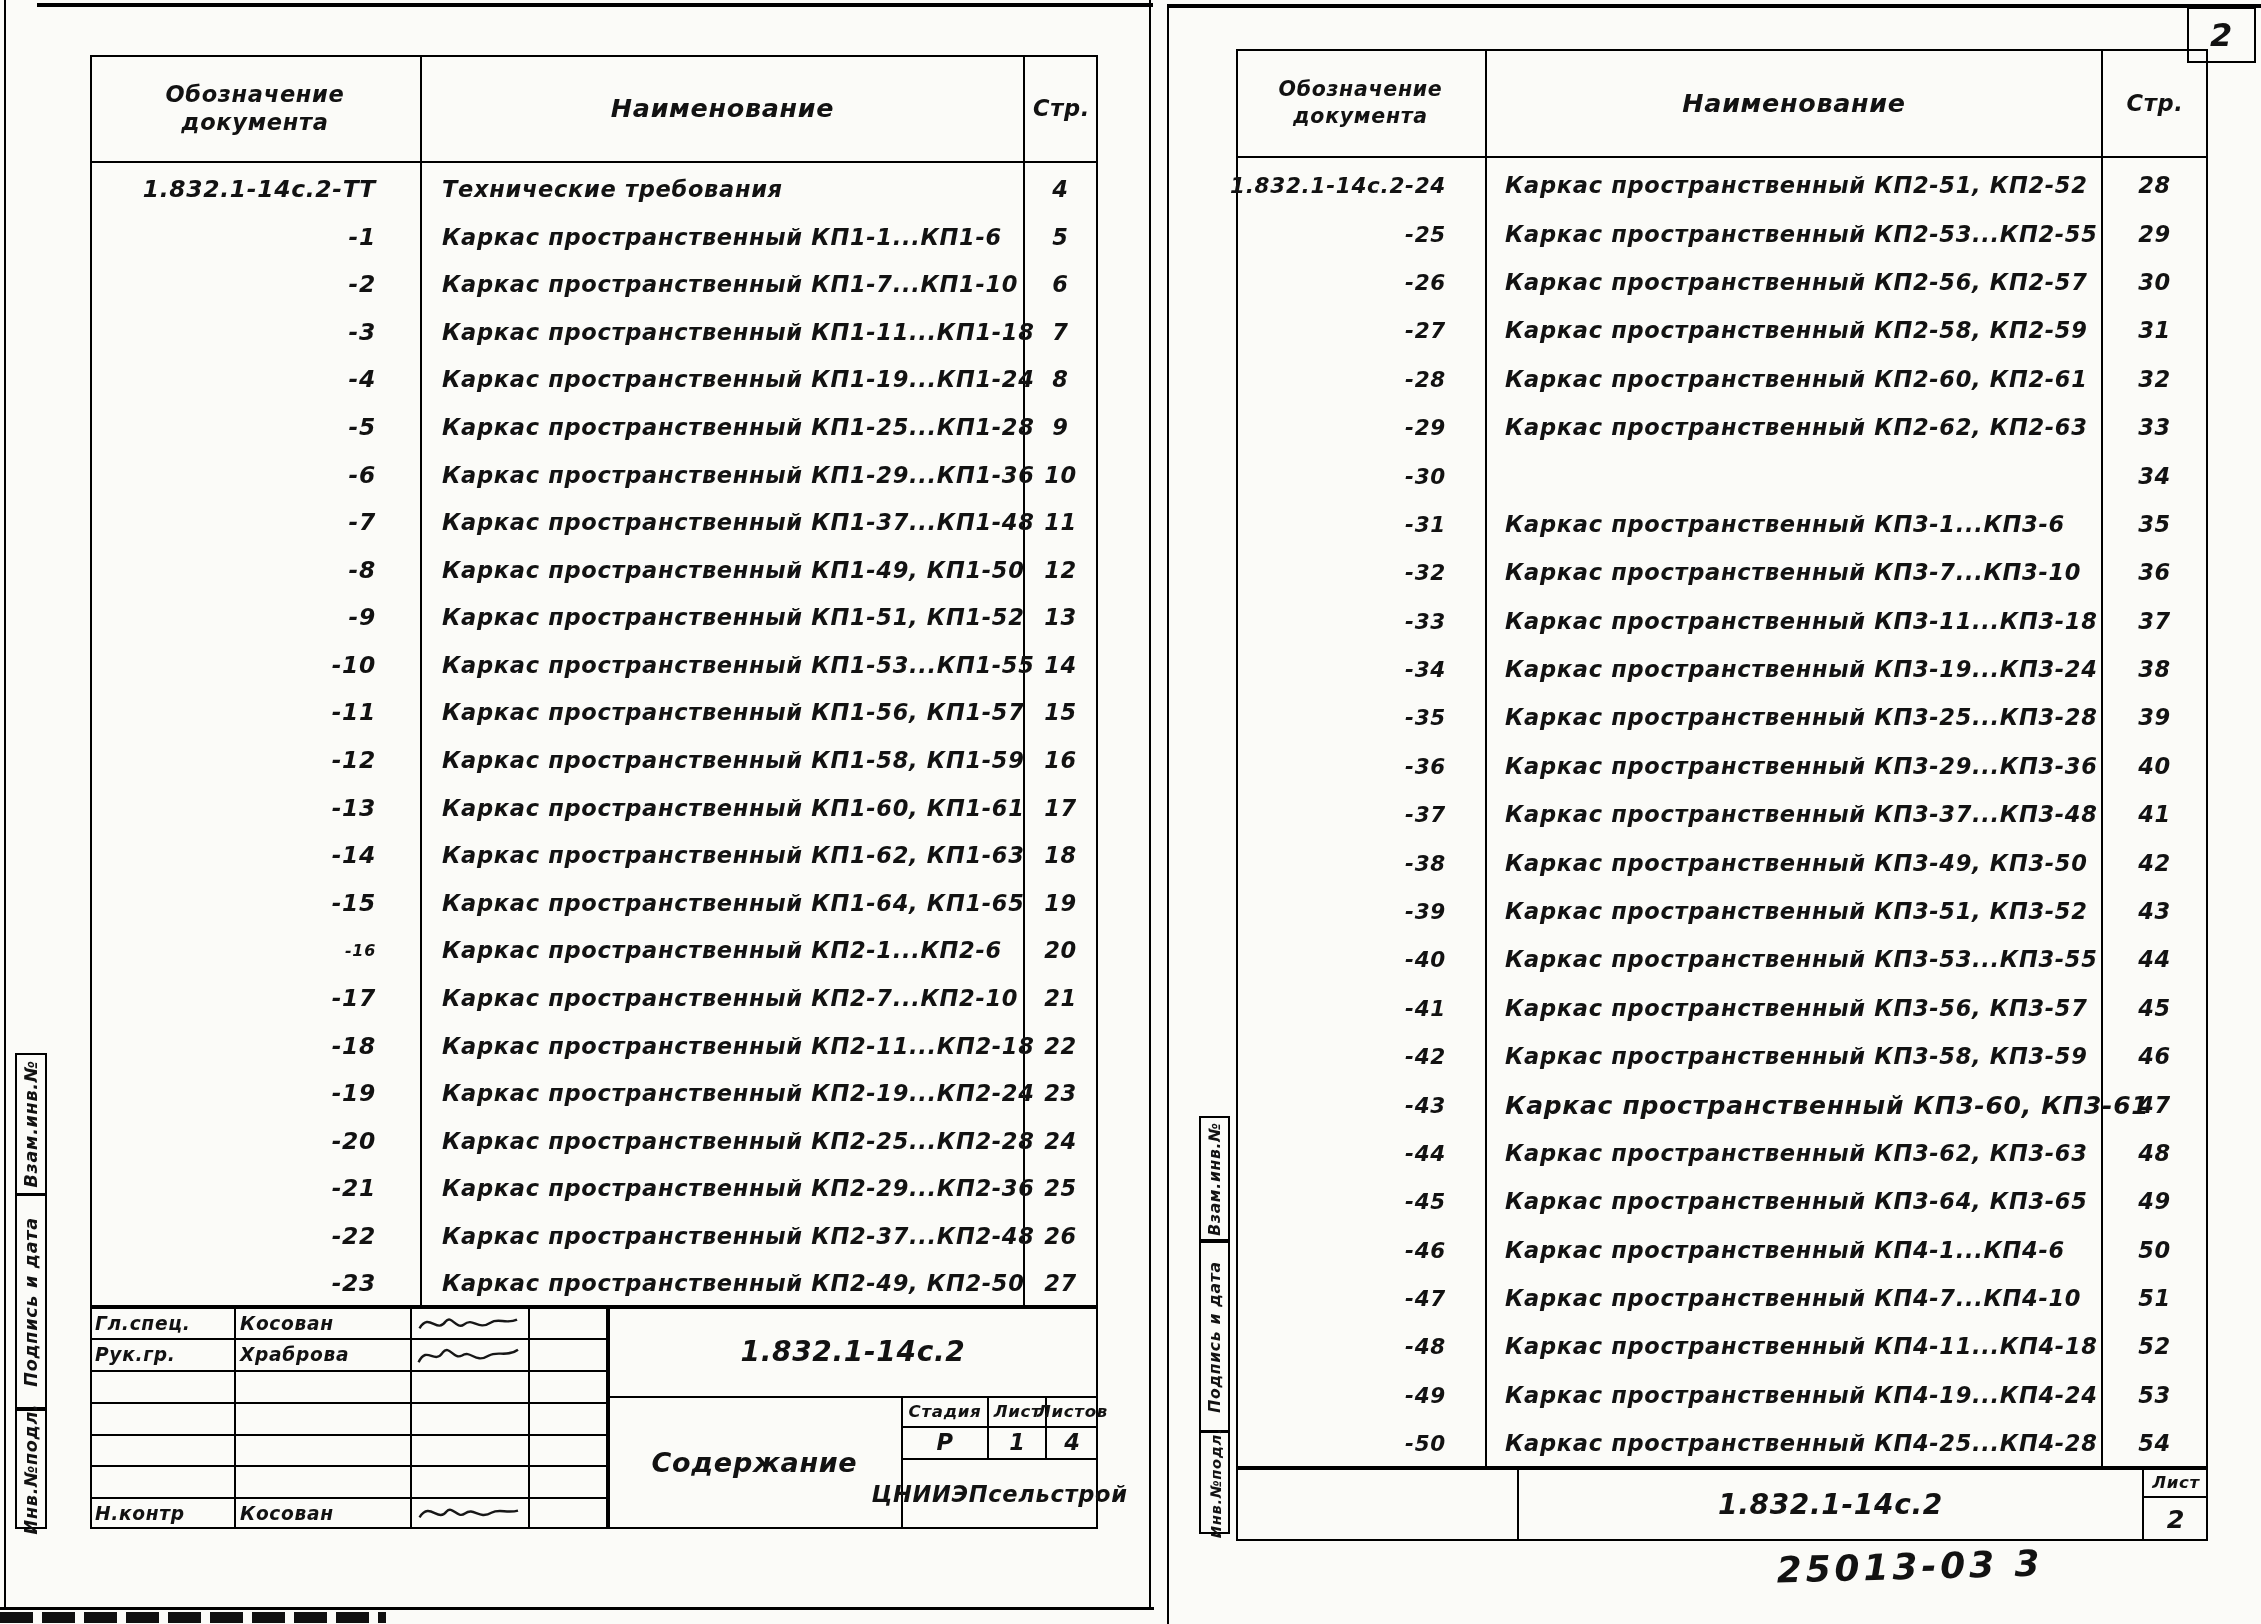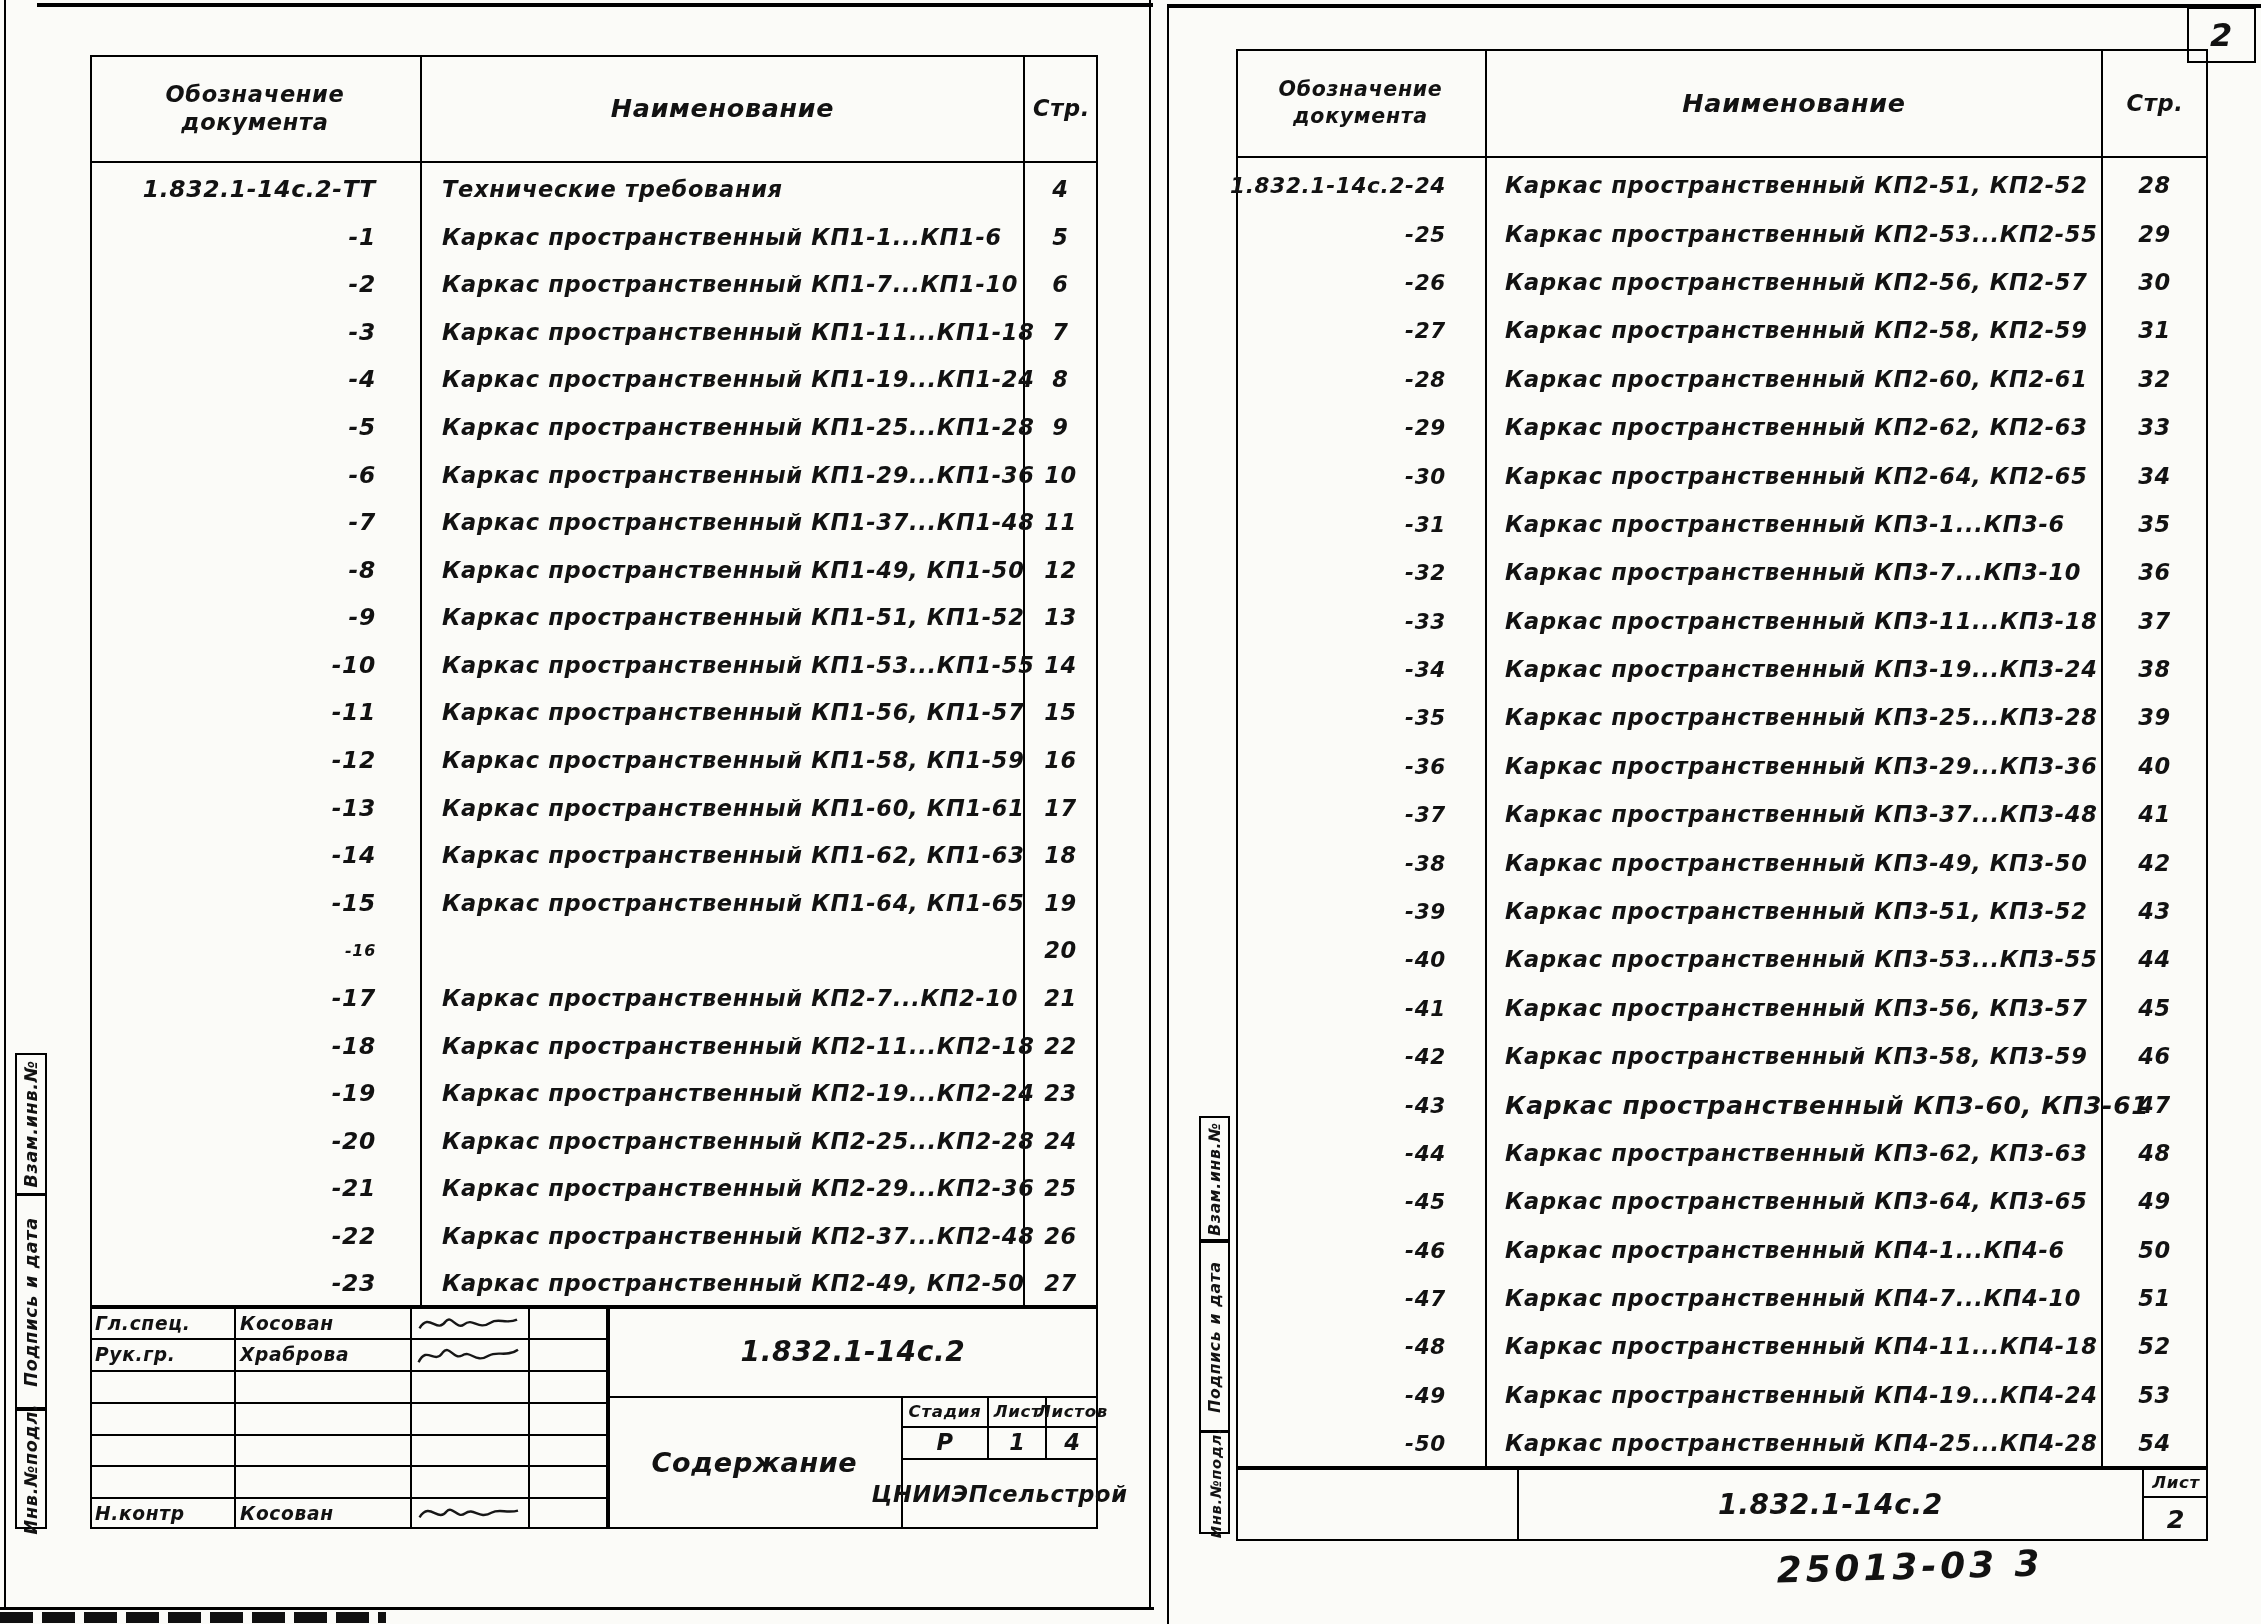--- a/index.html
+++ b/index.html
@@ -120,20 +120,21 @@
         <div class="tcell nm hw" style="left: 442px; width: 572px; font-size: 22.5px;">Каркас пространственный КП1-62, КП1-63</div>
         <div class="tcell pg hw" style="left: 1023px; width: 75px; font-size: 22.5px;">18</div>
       </div>
       <div class="trow" style="top: 879px; height: 48px;">
         <div class="tcell des hw" style="left: 93px; width: 283px; font-size: 23.4px;">-15</div>
         <div class="tcell nm hw" style="left: 442px; width: 572px; font-size: 22.5px;">Каркас пространственный КП1-64, КП1-65</div>
         <div class="tcell pg hw" style="left: 1023px; width: 75px; font-size: 22.5px;">19</div>
       </div>
       <div class="trow" style="top: 926px; height: 48px;">
         <div class="tcell des hw" style="left: 93px; width: 283px; font-size: 16px;">-16</div>
+        <div class="tcell nm hw" style="left: 442px; width: 572px; font-size: 22.5px;">Каркас пространственный КП2-1...КП2-6</div>
         <div class="tcell pg hw" style="left: 1023px; width: 75px; font-size: 22.5px;">20</div>
       </div>
       <div class="trow" style="top: 974px; height: 48px;">
         <div class="tcell des hw" style="left: 93px; width: 283px; font-size: 23.4px;">-17</div>
         <div class="tcell nm hw" style="left: 442px; width: 572px; font-size: 22.5px;">Каркас пространственный КП2-7...КП2-10</div>
         <div class="tcell pg hw" style="left: 1023px; width: 75px; font-size: 22.5px;">21</div>
       </div>
       <div class="trow" style="top: 1022px; height: 48px;">
         <div class="tcell des hw" style="left: 93px; width: 283px; font-size: 23.4px;">-18</div>
         <div class="tcell nm hw" style="left: 442px; width: 572px; font-size: 22.5px;">Каркас пространственный КП2-11...КП2-18</div>
@@ -265,21 +266,20 @@
         <div class="tcell nm hw" style="left: 1505px; width: 586px; font-size: 22.5px;">Каркас пространственный КП2-60, КП2-61</div>
         <div class="tcell pg hw" style="left: 2101px; width: 107px; font-size: 22.5px;">32</div>
       </div>
       <div class="trow" style="top: 403px; height: 48px; padding-left: 40px;">
         <div class="tcell des hw" style="left: 1241px; width: 205px; font-size: 21.5px;">-29</div>
         <div class="tcell nm hw" style="left: 1505px; width: 586px; font-size: 22.5px;">Каркас пространственный КП2-62, КП2-63</div>
         <div class="tcell pg hw" style="left: 2101px; width: 107px; font-size: 22.5px;">33</div>
       </div>
       <div class="trow" style="top: 452px; height: 48px;">
         <div class="tcell des hw" style="left: 1241px; width: 205px; font-size: 21.5px;">-30</div>
-        <div class="tcell nm hw" style="left: 1505px; width: 586px; font-size: 22.5px;">Каркас пространственный КП2-64, КП2-65</div>
         <div class="tcell pg hw" style="left: 2101px; width: 107px; font-size: 22.5px;">34</div>
       </div>
       <div class="trow" style="top: 500px; height: 48px;">
         <div class="tcell des hw" style="left: 1241px; width: 205px; font-size: 21.5px;">-31</div>
         <div class="tcell nm hw" style="left: 1505px; width: 586px; font-size: 22.5px;">Каркас пространственный КП3-1...КП3-6</div>
         <div class="tcell pg hw" style="left: 2101px; width: 107px; font-size: 22.5px;">35</div>
       </div>
       <div class="trow" style="top: 548px; height: 48px;">
         <div class="tcell des hw" style="left: 1241px; width: 205px; font-size: 21.5px;">-32</div>
         <div class="tcell nm hw" style="left: 1505px; width: 586px; font-size: 22.5px;">Каркас пространственный КП3-7...КП3-10</div>

